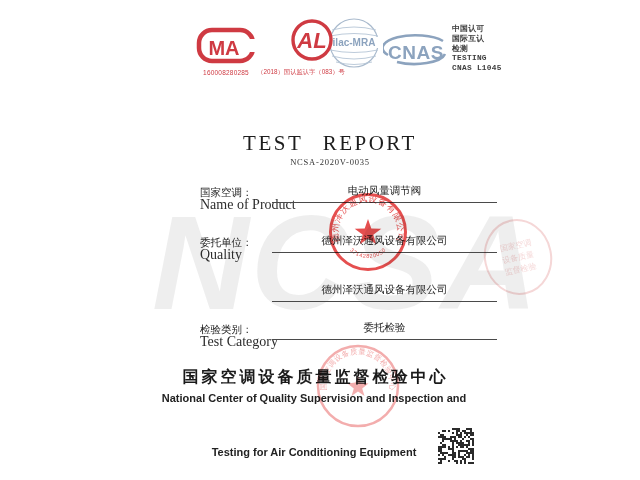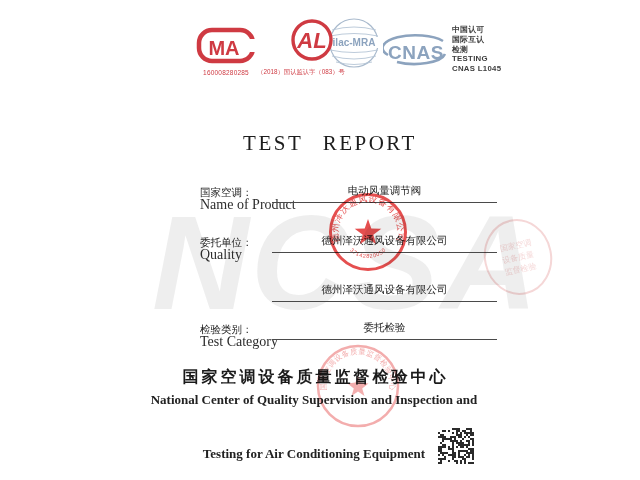--- a/index.html
+++ b/index.html
@@ -12,41 +12,41 @@
   
   .logo{position:absolute;z-index:1;text-align:center;}
   .logo-caption{font-family:"Liberation Sans","DejaVu Sans",sans-serif;color:#cf3a42;}
   .cma{left:195px;top:27px;width:62px;}
   .cma .logo-caption{font-size:6.5px;margin-top:1px;letter-spacing:0.2px;}
   .cal{left:262px;top:18px;width:100px;margin-left:-24px;padding-left:24px;}
   .cal .logo-caption{font-size:6.3px;margin-top:0;white-space:nowrap;margin-left:-22px;}
   .ilac{left:327px;top:17px;width:54px;}
   .cnas{left:383px;top:31px;width:66px;}
   .accred{position:absolute;left:452px;top:25px;z-index:1;
-          font-family:Liberation Sans, sans-serif;font-size:7.8px;font-weight:bold;
+          font-family:Liberation Mono, monospace;font-size:7.8px;font-weight:bold;
           color:#3d3d3d;line-height:9.8px;letter-spacing:0.3px;}
   svg text{font-family:"Liberation Sans","DejaVu Sans",sans-serif;}
   
   .title-cn{position:absolute;left:140px;width:370px;top:88px;text-align:center;z-index:1;
             font-size:35px;font-weight:bold;letter-spacing:35px;text-indent:35px;color:#1d1d1d;}
   .title-en{position:absolute;left:140px;width:380px;top:131px;text-align:center;z-index:1;
             font-size:21px;letter-spacing:2.5px;word-spacing:12px;color:#1d1d1d;}
   .report-no{position:absolute;left:140px;width:380px;top:157px;text-align:center;z-index:1;
              font-size:8.5px;letter-spacing:0.8px;color:#333;}
   
   .f-label{position:absolute;left:200px;z-index:1;}
   .f-label .cn{font-size:10.5px;line-height:13px;color:#1e1e1e;}
   .f-label .en{font-size:14px;line-height:11px;color:#2c2c2c;}
   .f-value{position:absolute;left:272px;width:225px;text-align:center;z-index:1;
            font-size:10.5px;color:#1e1e1e;border-bottom:1px solid #4a4a4a;padding-bottom:4px;}
   
   .org-cn{position:absolute;left:119px;width:390px;top:367px;text-align:center;z-index:1;
           font-size:16px;font-weight:bold;letter-spacing:3px;text-indent:3px;color:#1a1a1a;}
   .org-en{position:absolute;left:119px;width:390px;text-align:center;z-index:1;
-          font-family:Liberation Serif, serif;font-size:13px;font-weight:bold;color:#222;}
+          font-family:Liberation Sans, sans-serif;font-size:11px;font-weight:bold;color:#222;}
   .org-en1{top:392px;} .org-en2{top:406px;margin-top:40px;}
   
   .stamp{position:absolute;z-index:2;mix-blend-mode:multiply;}
   .stamp-main{left:327px;top:191px;opacity:0.9;}
   .stamp-center{left:314px;top:342px;opacity:0.42;}
   .stamp-edge{left:479px;top:216px;opacity:0.22;}
   .qr{position:absolute;left:438px;top:428px;width:36px;height:36px;z-index:1;}
 </style>
 </head>
 <body>
@@ -95,20 +95,21 @@
 
   <div class="accred">
     <div>中国认可</div>
     <div>国际互认</div>
     <div>检测</div>
     <div>TESTING</div>
     <div>CNAS L1045</div>
   </div>
 
   <div class="title-en">TEST REPORT</div>
+  <div class="report-no">NCSA-2020V-0035</div>
 
   <div class="f-label" style="top:186px">
     <div class="cn">国家空调：</div>
     <div class="en">Name of Product</div>
   </div>
   <div class="f-value" style="top:184px">电动风量调节阀</div>
 
   <div class="f-label" style="top:236px">
     <div class="cn">委托单位：</div>
     <div class="en">Quality</div>

